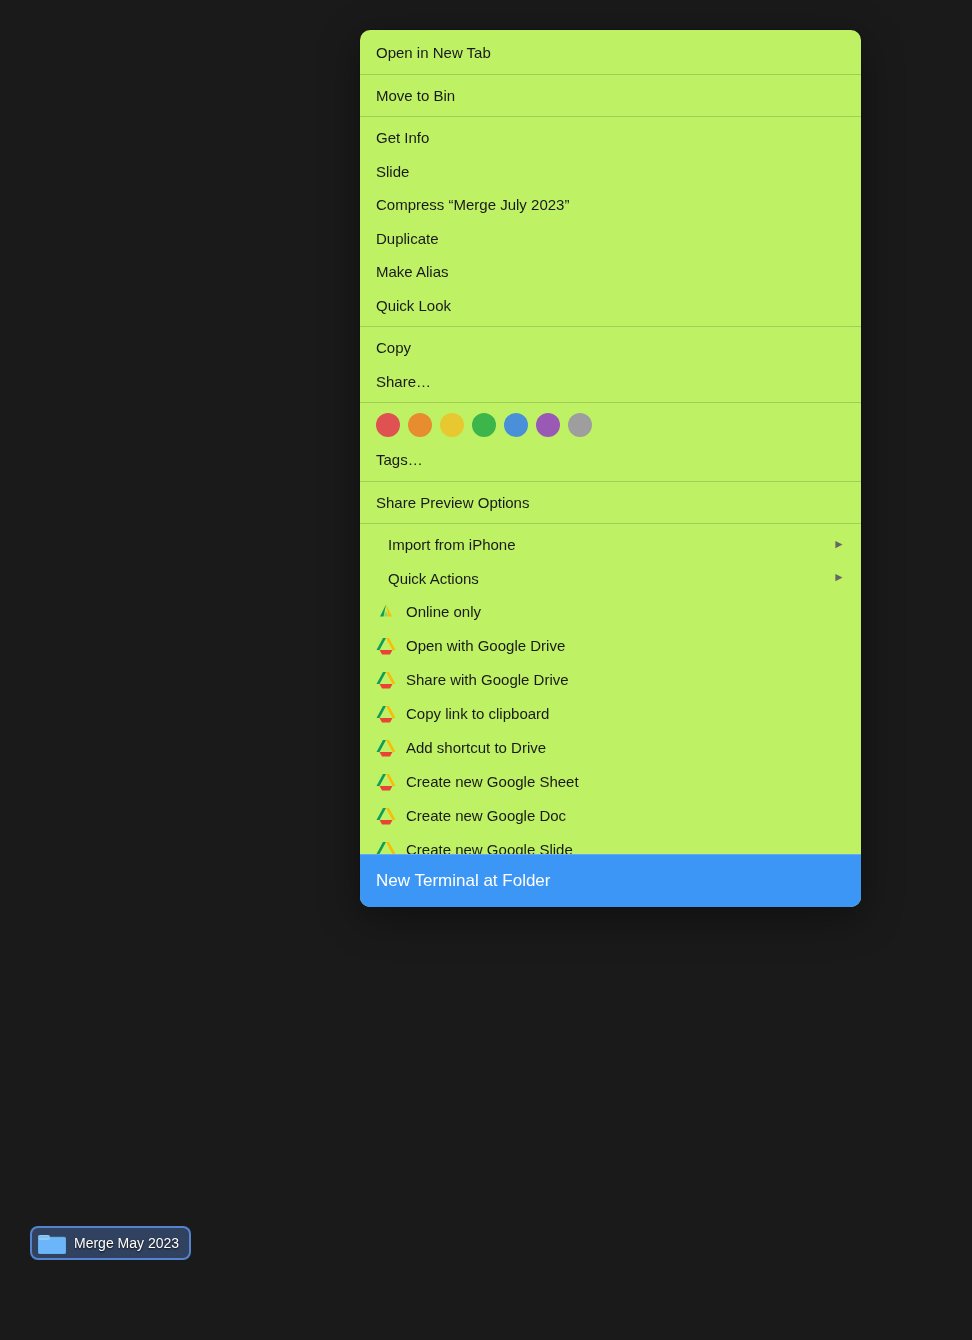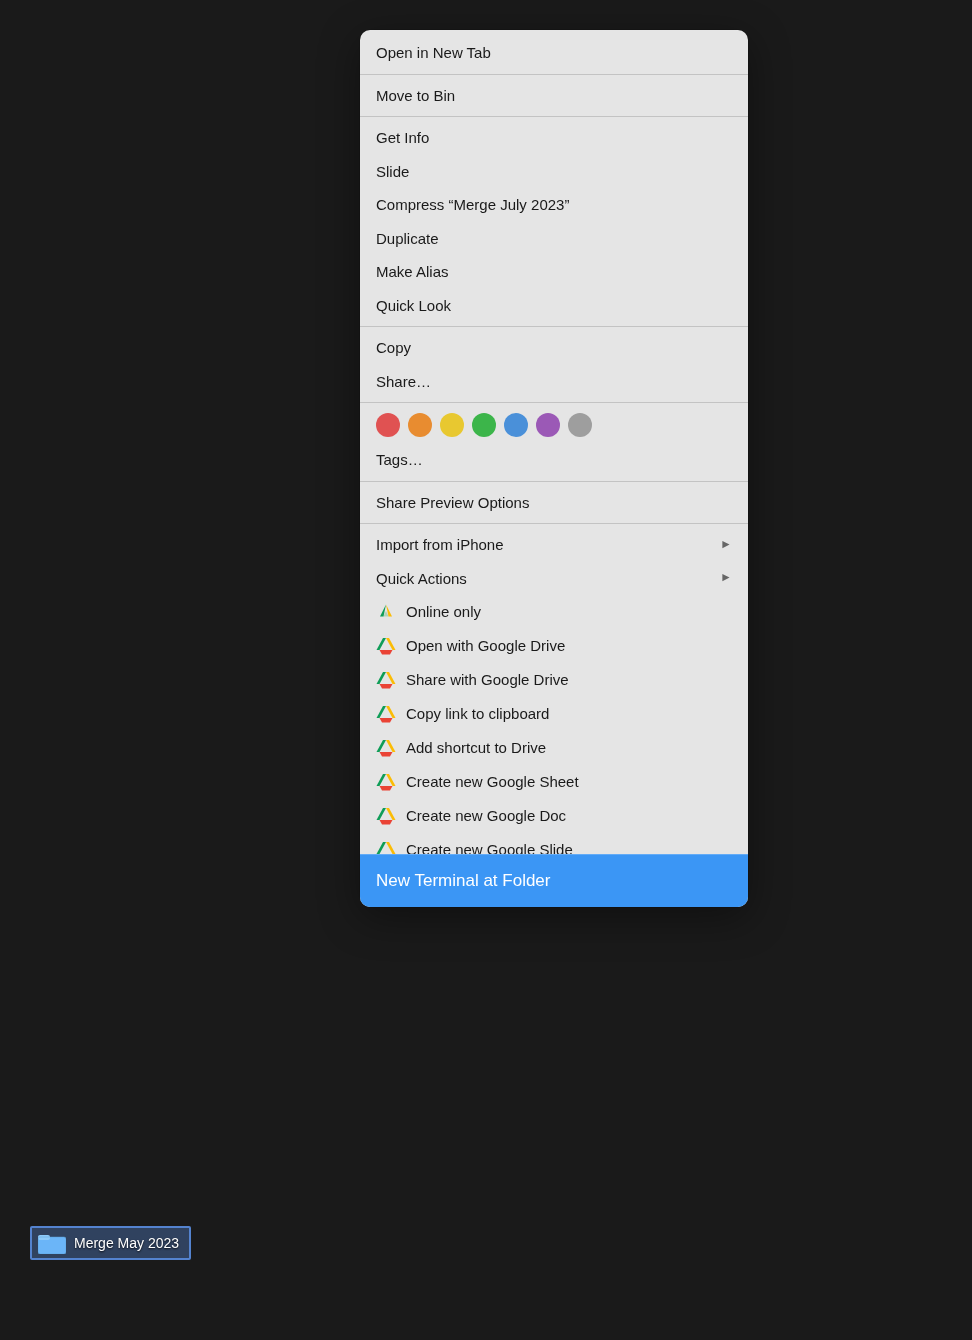--- a/index.html
+++ b/index.html
@@ -22,21 +22,21 @@
     
     .folder-item {
       position: absolute;
       bottom: 80px;
       left: 30px;
       display: flex;
       align-items: center;
       gap: 8px;
       background: rgba(100, 160, 255, 0.3);
       border: 2px solid rgba(100, 160, 255, 0.7);
-      border-radius: 2px;
+      border-radius: 8px;
       padding: 4px 10px 4px 6px;
     }
 
     .folder-icon {
       width: 28px;
       height: 22px;
       position: relative;
     }
 
     .folder-icon svg {
@@ -49,41 +49,42 @@
       font-size: 14px;
       font-weight: 400;
       text-shadow: 0 1px 2px rgba(0,0,0,0.8);
     }
 
     
     .context-menu {
       position: absolute;
       top: 30px;
       left: 360px;
-      width: 388px;
-      background: #e5e5e5;
+      width: 501px;
+      background: #bef264;
       border-radius: 10px;
       box-shadow: 0 10px 40px rgba(0,0,0,0.4), 0 0 0 0.5px rgba(0,0,0,0.2);
       overflow: hidden;
       padding: 6px 0;
     }
 
     .menu-item {
       display: flex;
       align-items: center;
       padding: 7px 16px;
       font-size: 15px;
       color: #1a1a1a;
       cursor: pointer;
       gap: 10px;
       line-height: 1.3;
     }
 
     .menu-item.has-arrow {
       justify-content: space-between;
+      margin-left: 12px;
     }
 
     .menu-item.has-arrow .menu-item-left {
       display: flex;
       align-items: center;
       gap: 10px;
     }
 
     .menu-separator {
       height: 1px;

